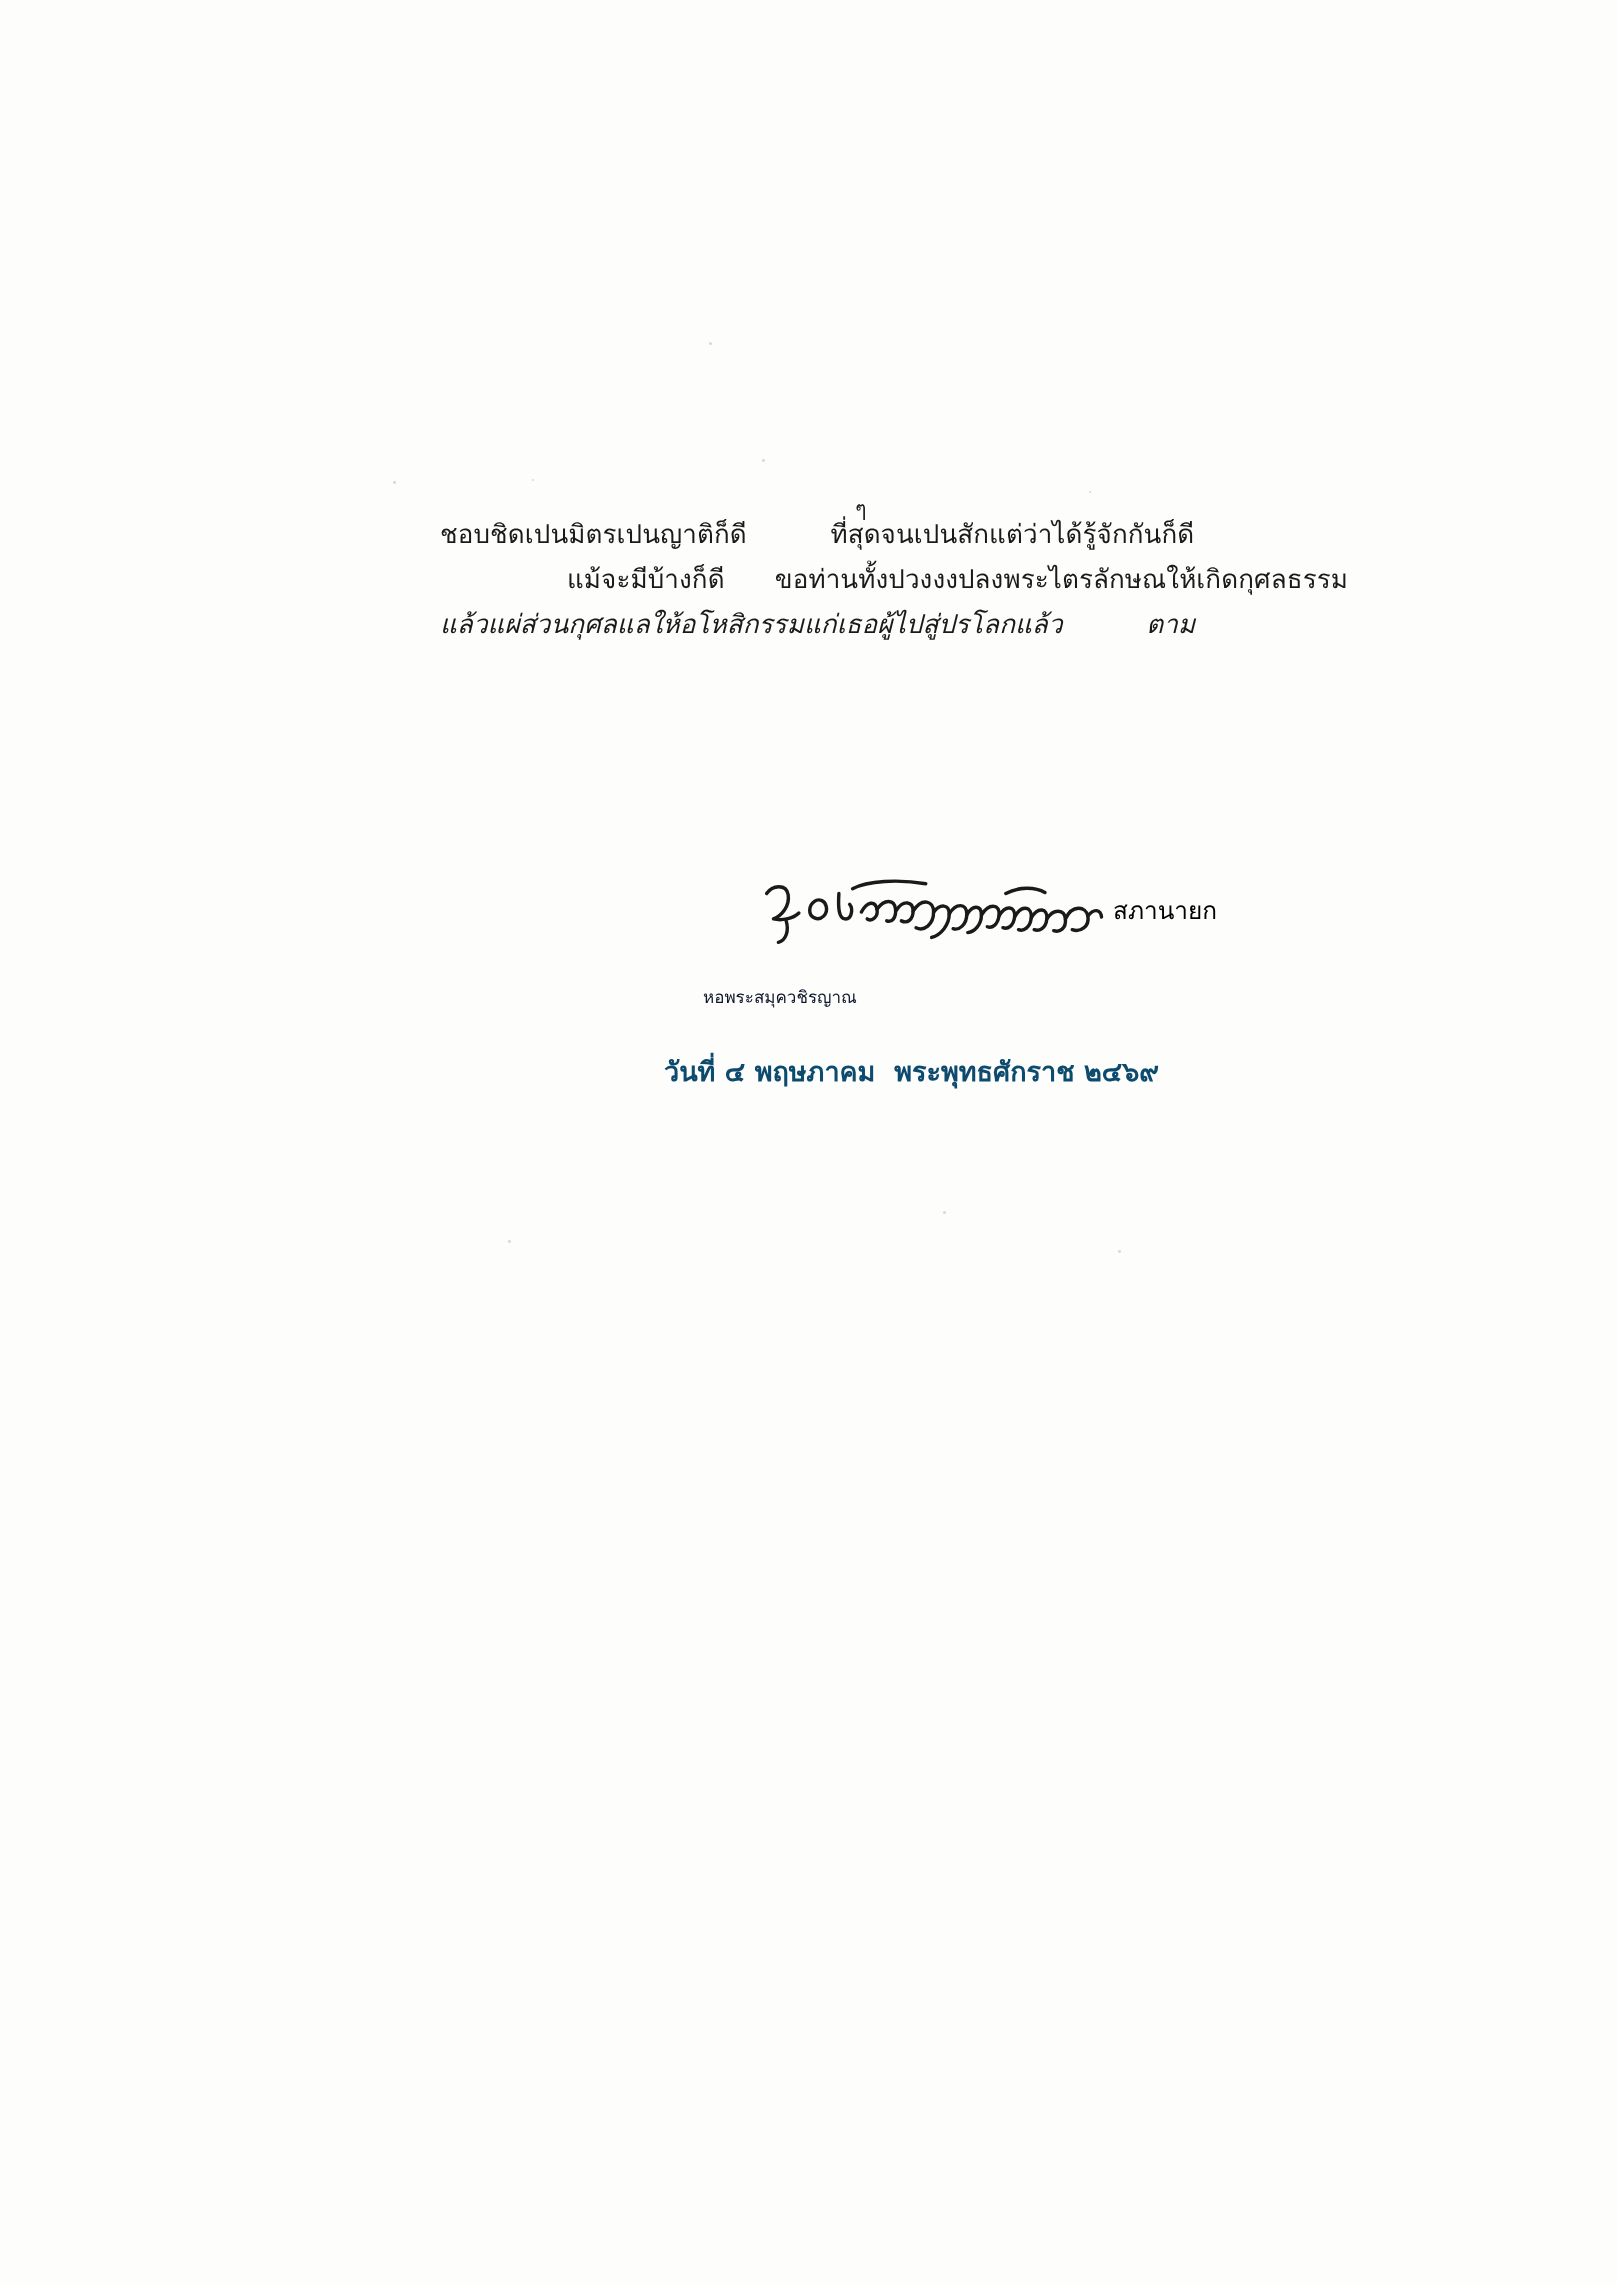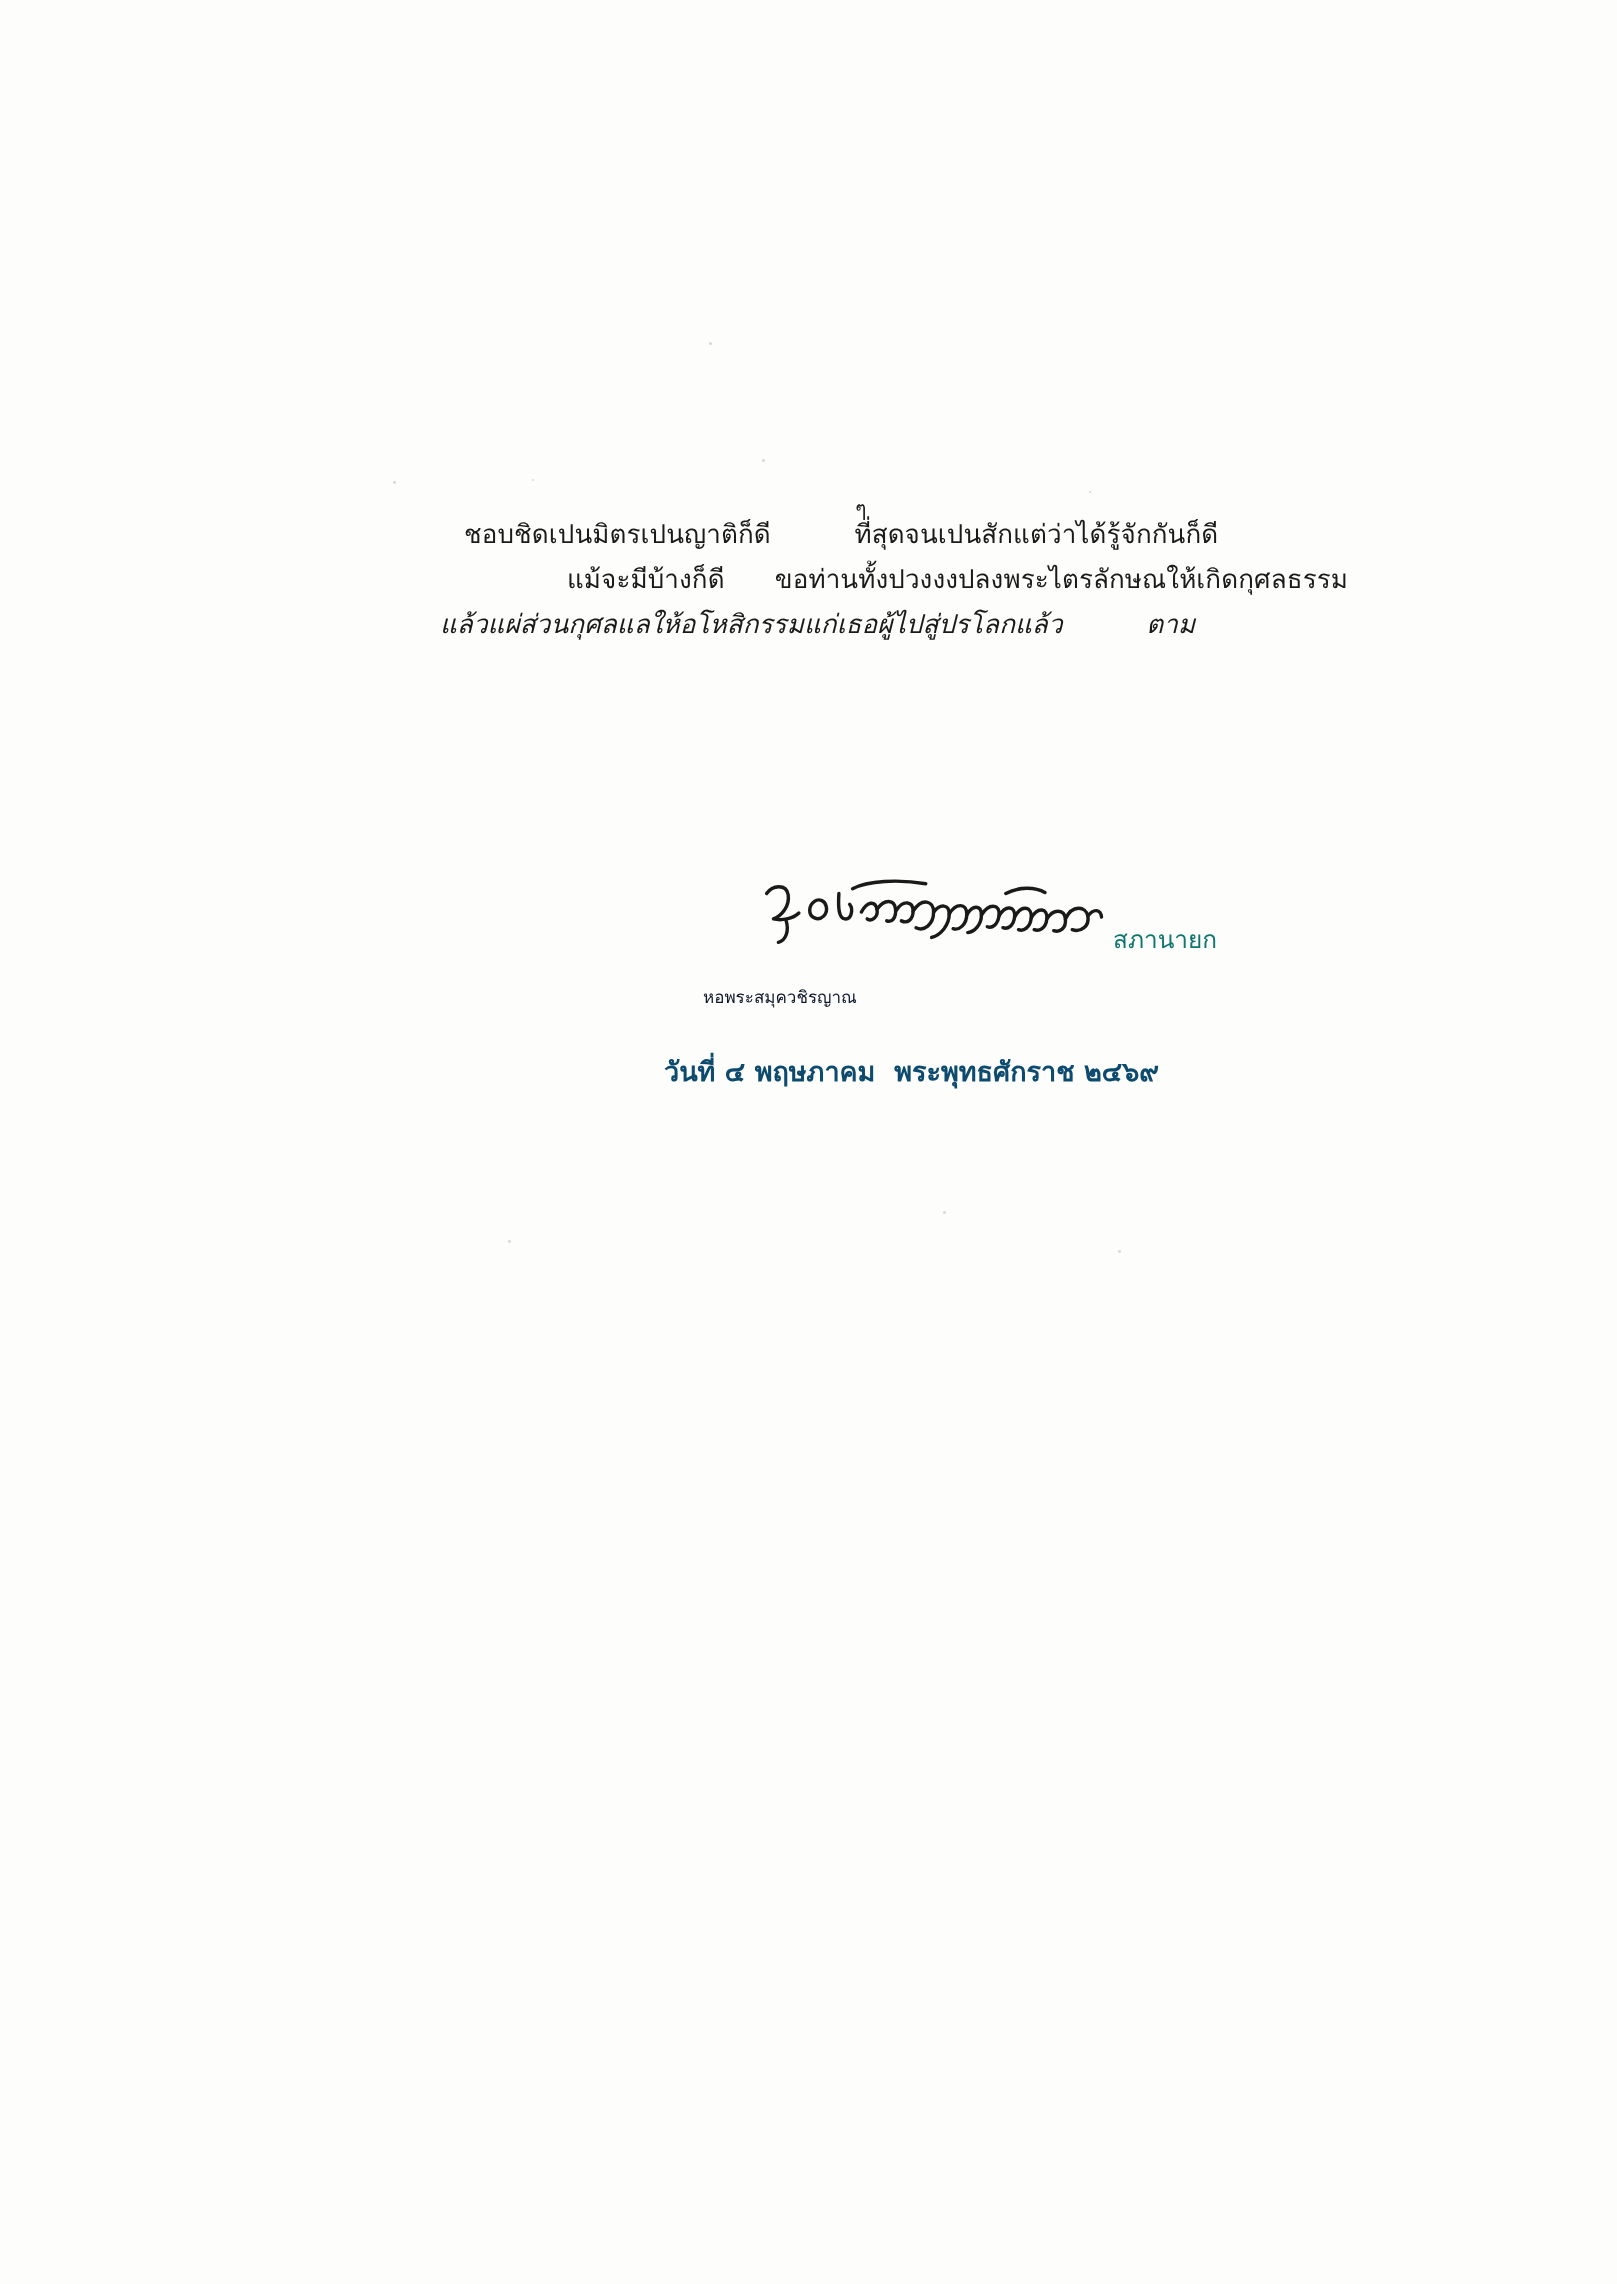--- a/index.html
+++ b/index.html
@@ -38,44 +38,44 @@
     white-space: pre;
     letter-spacing: 0.1px;
     margin-bottom: 18.6px;
     font-family: "DejaVu Sans", sans-serif;
   }
   .line-0 {
     margin-left: 415px;
     margin-bottom: 1px;
     font-size: 21.5px;
   }
-  .line-1 { letter-spacing: 0.1px; margin-left: 24px; }
+  .line-1 { letter-spacing: 0.1px; }
   .line-2 { letter-spacing: 0.1px; }
   .line-3 { letter-spacing: 0.1px; text-align: right; }
   .line-4 { letter-spacing: 0.1px; font-style: italic; }
   .line-5 { letter-spacing: 0.1px; }
 
   .signature-area {
     position: absolute;
     left: 752px;
     top: 874px;
     width: 635px;
     height: 88px;
   }
   .signature-svg {
     position: absolute;
     left: 0;
     top: 0;
   }
   .signature-title {
     position: absolute;
     left: 361px;
-    top: 46px;
+    top: 17px;
     font-size: 24.4px;
-    color: #0f766e;
+    color: #000000;
     white-space: pre;
   }
   .org-line {
     position: absolute;
     left: 703px;
     top: 983px;
     width: 684px;
     text-align: left;
     font-size: 17px;
     color: #0f172a;

